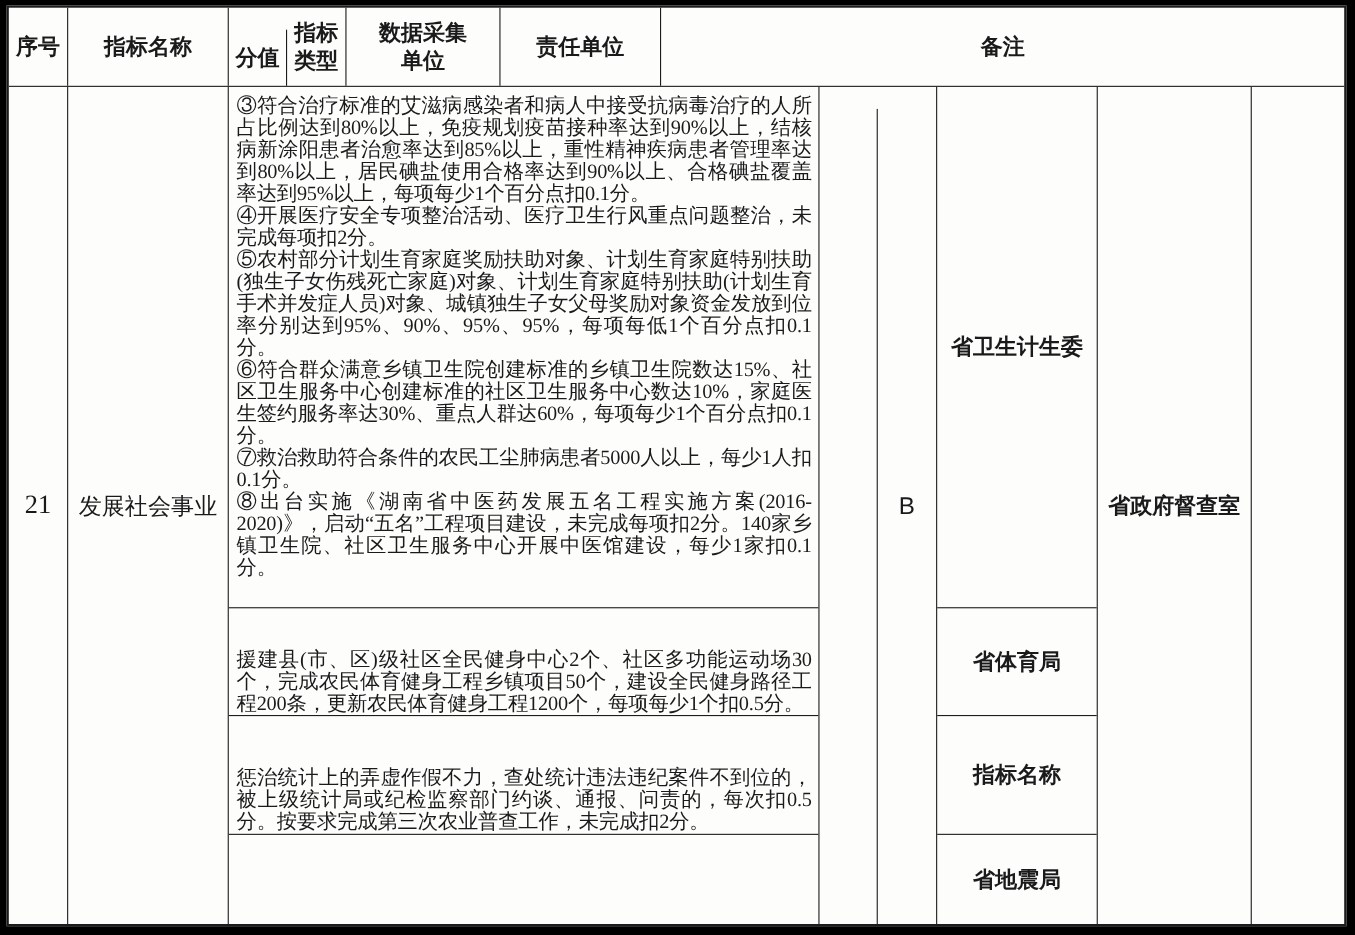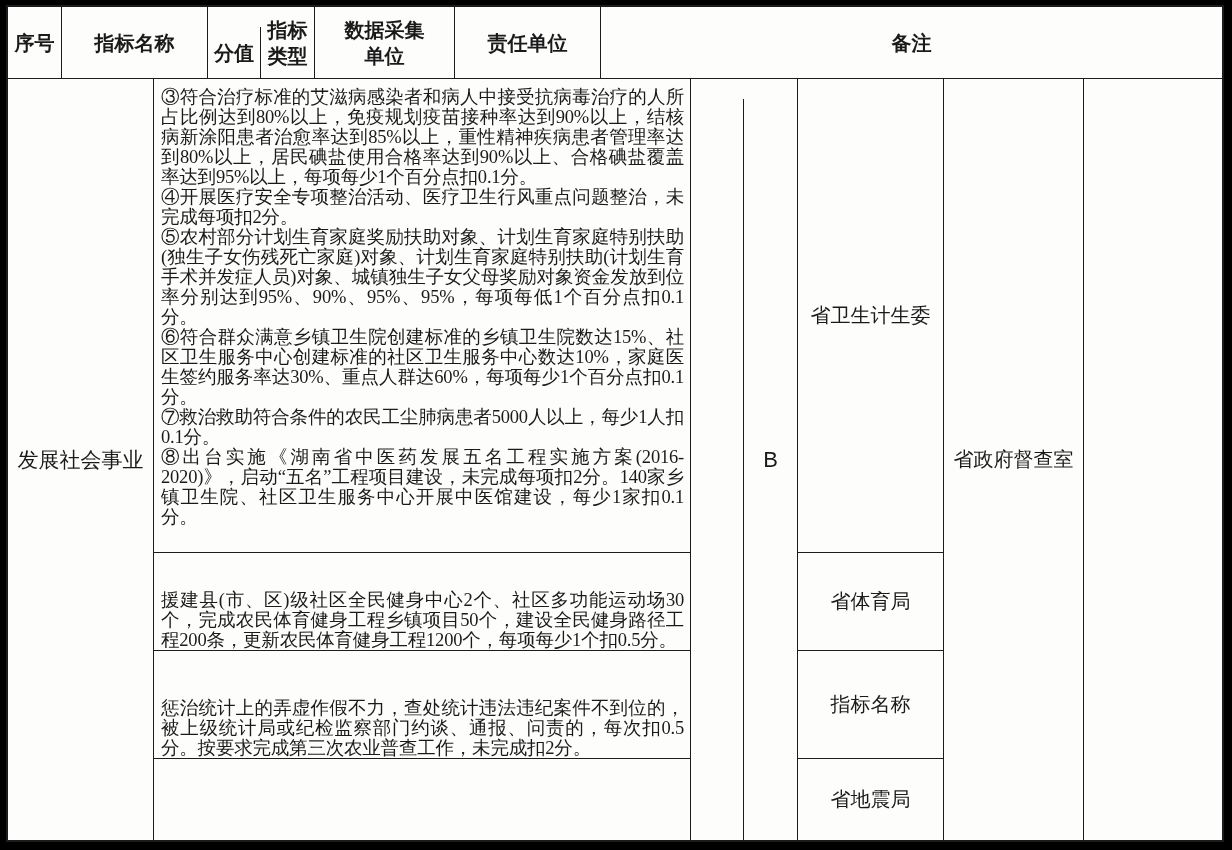--- a/index.html
+++ b/index.html
@@ -74,21 +74,21 @@
     font-weight: normal;
     font-size: 21px;
   }
   .type-cell {
     font-family: "Liberation Sans", "DejaVu Sans", sans-serif;
     font-size: 22px;
     font-weight: 500;
   }
   .coll-cell, .unit-text {
     font-family: "Liberation Sans", "DejaVu Sans", sans-serif;
-    font-weight: normal;
+    font-weight: bold;
     font-size: 20px;
   }
 
   
   .stack {
     box-sizing: border-box;
     border-right: 1.5px solid #1c1c1c;
     display: flex;
     flex-direction: column;
   }
@@ -133,20 +133,21 @@
       <div class="cell hcell w-type">指标
 类型</div>
       <div class="cell hcell w-coll">数据采集
 单位</div>
       <div class="cell hcell w-unit">责任单位</div>
       <div class="cell hcell w-rem last">备注</div>
     </div>
 
     <div class="body-row">
 
+      <div class="cell serial-cell w-xh">21</div>
 
       <div class="cell name-cell w-name">发展社会事业</div>
 
       <div class="stack w-cont">
         <div class="sub sub-h1 content-cell">
           <div class="content-text">③符合治疗标准的艾滋病感染者和病人中接受抗病毒治疗的人所占比例达到80%以上，免疫规划疫苗接种率达到90%以上，结核病新涂阳患者治愈率达到85%以上，重性精神疾病患者管理率达到80%以上，居民碘盐使用合格率达到90%以上、合格碘盐覆盖率达到95%以上，每项每少1个百分点扣0.1分。
 ④开展医疗安全专项整治活动、医疗卫生行风重点问题整治，未完成每项扣2分。
 ⑤农村部分计划生育家庭奖励扶助对象、计划生育家庭特别扶助(独生子女伤残死亡家庭)对象、计划生育家庭特别扶助(计划生育手术并发症人员)对象、城镇独生子女父母奖励对象资金发放到位率分别达到95%、90%、95%、95%，每项每低1个百分点扣0.1分。
 ⑥符合群众满意乡镇卫生院创建标准的乡镇卫生院数达15%、社区卫生服务中心创建标准的社区卫生服务中心数达10%，家庭医生签约服务率达30%、重点人群达60%，每项每少1个百分点扣0.1分。
 ⑦救治救助符合条件的农民工尘肺病患者5000人以上，每少1人扣0.1分。

